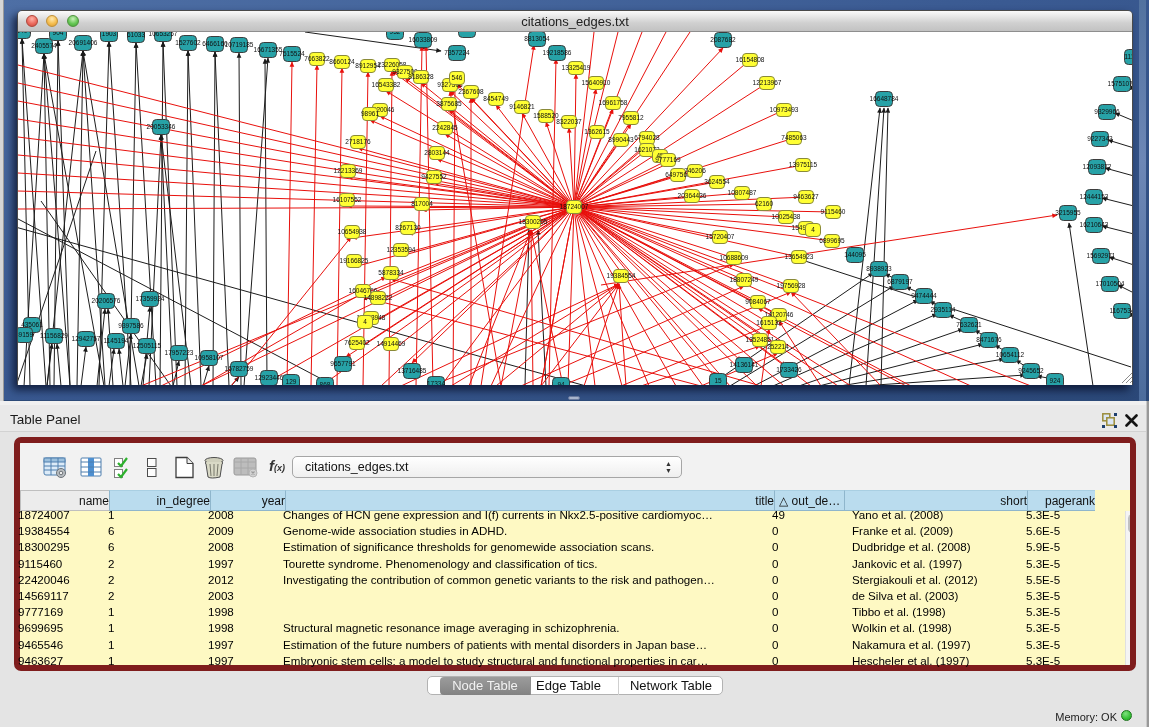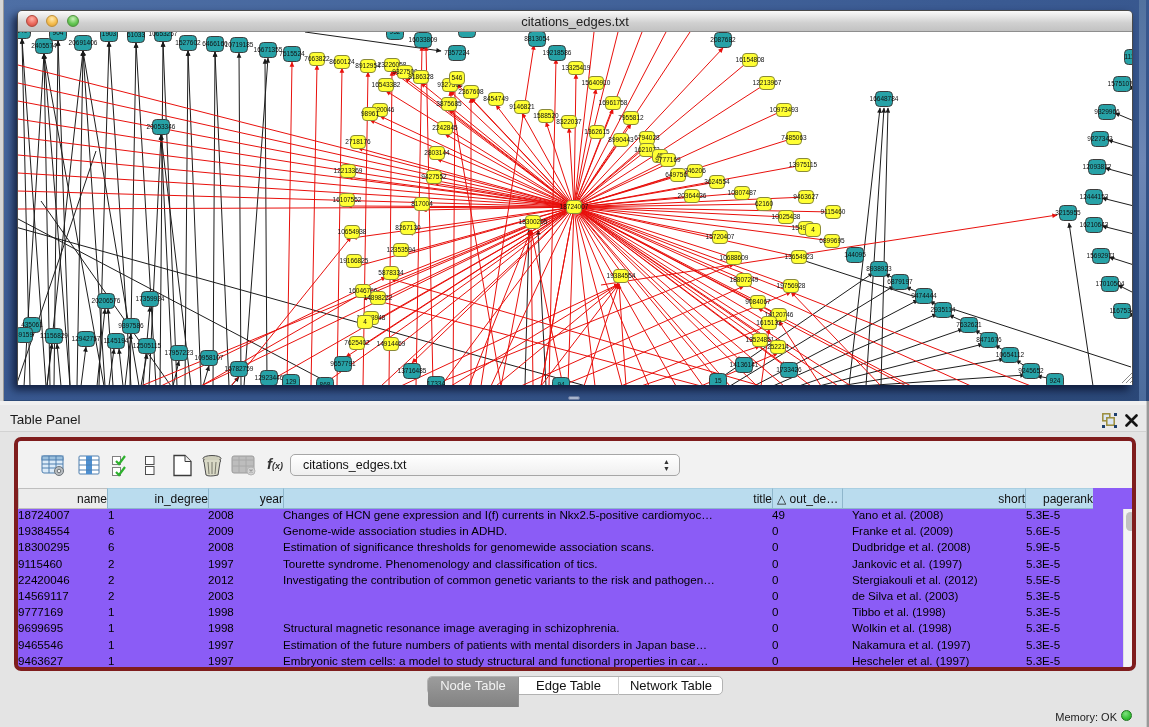--- a/index.html
+++ b/index.html
@@ -15,33 +15,33 @@
 #l3{left:49px;background:radial-gradient(circle at 50% 30%,#c9f0b8,#66c755 55%,#43a436);border:1px solid #50923f}
 #gview{position:absolute;left:0;top:21px;width:1114px;height:353px;background:#fff;overflow:hidden}
 #divider{position:absolute;left:0;top:385px;width:1149px;height:16px}
 #divider .dot{position:absolute;left:568px;top:11px;width:12px;height:4px;border-radius:2px;background:#a8b4cc;border:1px solid #68799e}
 #tpanel{position:absolute;left:0;top:401px;width:1149px;height:326px;background:#e4e4e4}
 #ptitle{position:absolute;left:0;top:4px;width:100%;height:27px;background:#e9e9e9;border-bottom:1px solid #d2d2d2}
 #pband{position:absolute;left:0;top:0;width:100%;height:4px;background:#f0f0f0}
 #ptitle .t{position:absolute;left:10px;top:7px;font-size:13.5px;color:#1a1a1a}
 #flt{position:absolute;left:1102px;top:8px}
 #cls{position:absolute;left:1125px;top:9px}
-#tbl{position:absolute;left:14px;top:36px;width:1122px;height:234px;background:#8b5cf6;border:4px solid #7f1d1d;border-radius:7px;overflow:hidden}
+#tbl{position:absolute;left:14px;top:36px;width:1122px;height:234px;background:#fef9c3;border:6px solid #7f1d1d;border-radius:7px;overflow:hidden}
 #toolbar{position:absolute;left:0;top:0;width:100%;height:47px;background:#f2f2f2}
 #combo{position:absolute;left:272px;top:13px;width:390px;height:22px;background:linear-gradient(#fff,#efefef);border:1px solid #a6a6a6;border-radius:5px;font-size:12.5px;color:#111;line-height:21px;padding-left:12px}
 #combo .ar{position:absolute;right:9px;top:3px;font-size:7px;color:#333;line-height:7px;text-align:center}
 #thead{position:absolute;left:0;top:47px;width:100%;height:21px;font-size:12px;color:#111}
 #thead .h{position:absolute;top:0;height:21px;background:#badcee;border-left:1px solid #8fb6cc;text-align:right;line-height:21px;border-top:1px solid #a9cfe2;border-bottom:1px solid #8fb6cc}
 #thead .hg{background:#ececec;border:1px solid #bfbfbf;border-right:none}
 #sbar{position:absolute;left:1105px;top:68px;width:14px;height:162px;background:#f4f4f4;border-left:1px solid #e0e0e0}
 #sbar .th{position:absolute;left:2px;top:3px;width:9px;height:19px;border-radius:5px;background:#c1c1c1}
 .trow{position:absolute;left:0;width:1149px;height:16px;font-size:11.6px;color:#000}
 .trow span{position:absolute;top:1px;white-space:nowrap}
 #tabs{position:absolute;left:427px;top:275px;width:296px;height:19px;background:#fff;border:1px solid #b2b2b2;border-radius:5px;font-size:13px;line-height:18px;text-align:center;color:#111}
-#tabs .s1{position:absolute;left:0;top:0;width:91px;height:30px;background:linear-gradient(#9c9c9c,#828282);border-radius:4px 0 0 4px;color:#f2f2f2;border-right:1px solid #909090}
+#tabs .s1{position:absolute;left:12px;top:0;width:91px;height:18px;background:linear-gradient(#9c9c9c,#828282);border-radius:4px 0 0 4px;color:#f2f2f2;border-right:1px solid #909090}
 #tabs .s2{position:absolute;left:92px;top:0;width:97px;height:18px}
 #tabs .s3{position:absolute;left:190px;top:0;width:105px;height:18px;border-left:1px solid #cfcfcf}
 #status{position:absolute;left:0;top:299px;width:1149px;height:27px}
 #status .m{position:absolute;right:32px;top:11px;font-size:11px;color:#222}
 #status .g{position:absolute;left:1121px;top:10px;width:11px;height:11px;border-radius:50%;background:radial-gradient(circle at 40% 30%,#7fe07f,#35c035 60%,#22a122);border:1px solid #1e741e}
 #rstrip{position:absolute;right:0;top:0;width:3.5px;height:326px;background:#999;border-left:1px solid #c9c9c9}
 .nt{fill:#27a2a7;stroke:#3d3d3d;stroke-width:1}
 .ny{fill:#ffff33;stroke:#8a8a3a;stroke-width:1}
 .nl{font-family:"Liberation Sans",sans-serif;font-size:6.5px;fill:#111;text-anchor:middle}
 svg text{font-family:"Liberation Sans",sans-serif}

